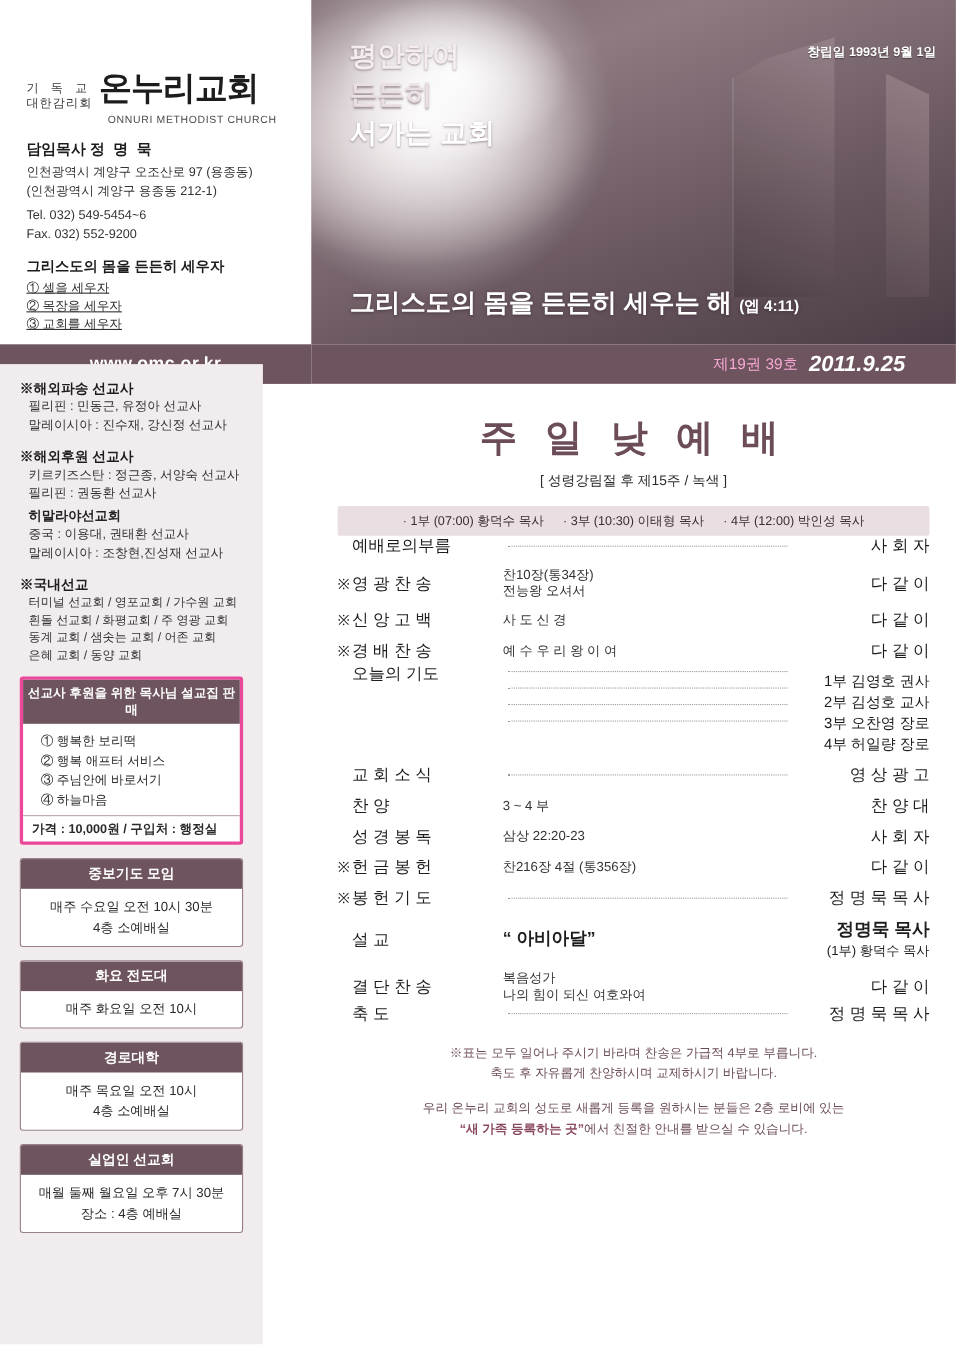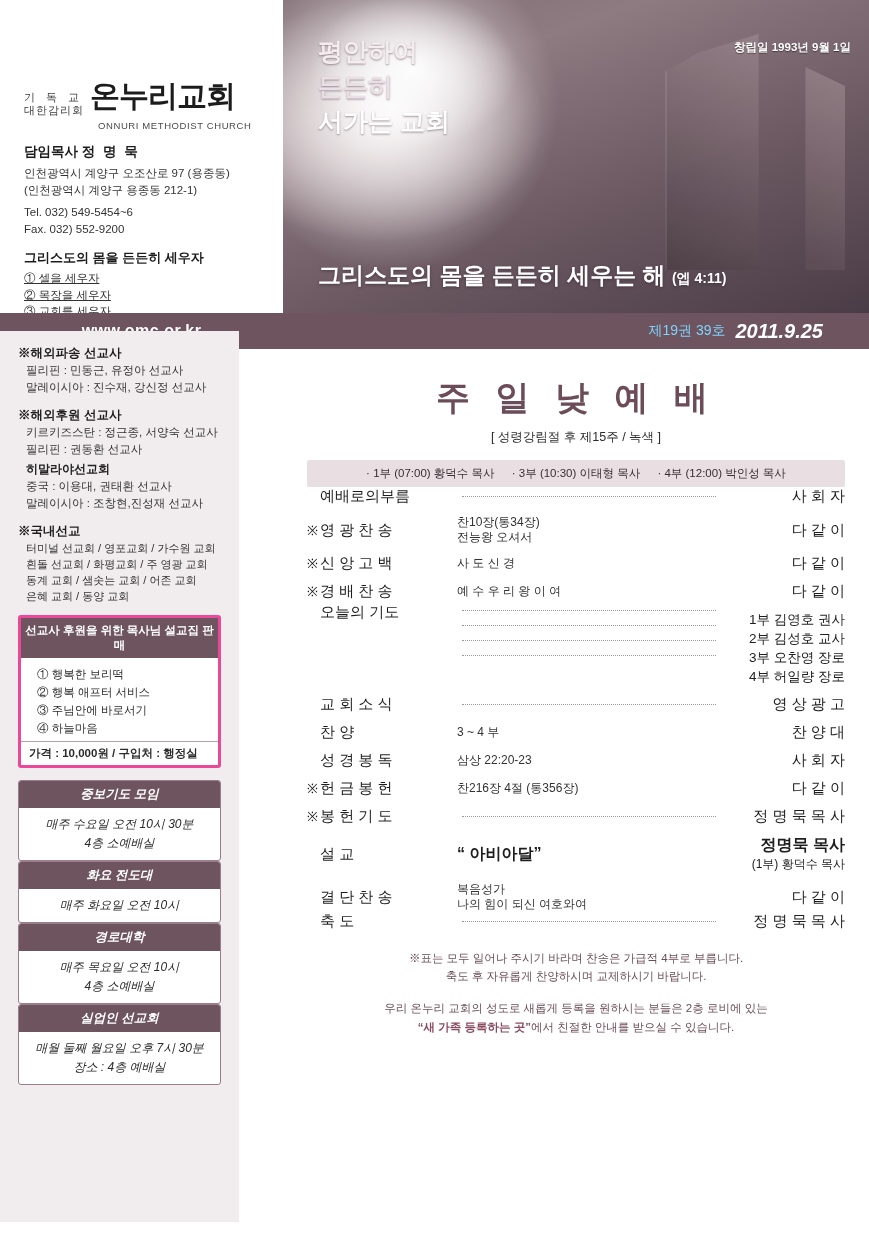--- a/index.html
+++ b/index.html
@@ -12,21 +12,21 @@
     position:relative;
     overflow:hidden;
   }
   .page { position:relative; width:869px; height:1240px; }
 
   
   .left-col {
     position:absolute; left:0; top:0; width:283px; height:1240px;
     background:#ffffff;
   }
-  .church-head { padding:40px 0 0 24px; }
+  .church-head { padding:24px 0 0 24px; }
   .head-line1 { display:flex; align-items:flex-end; gap:6px; }
   .denom {
     font-size:11px; line-height:13px; color:#3a3a3a; letter-spacing:1px;
   }
   .denom div:first-child { letter-spacing:4px; }
   .church-name {
     font-size:30px; font-weight:bold; color:#1c1c1c; letter-spacing:-1px;margin-top:36px;
   }
   .eng-name {
     font-size:9.5px; color:#4a4a4a; letter-spacing:0.6px; margin:3px 0 0 74px;
@@ -90,38 +90,38 @@
     background:#6e545f;
     display:flex; align-items:center; justify-content:center;
   }
   .urlbar span { color:#ffffff; font-size:16px; font-weight:bold; letter-spacing:0.5px; }
   .issuebar {
     position:absolute; left:283px; top:313px; width:586px; height:36px;
     background:#6e545f;
     display:flex; align-items:center; justify-content:flex-end;
     padding-right:46px; gap:10px;
   }
-  .issuebar .vol { color:#7dd3fc; font-size:14px; }
+  .issuebar .vol { color:#f9a8d4; font-size:14px; }
   .issuebar .date { color:#ffffff; font-size:20px; font-weight:bold; font-style:italic; }
 
   
   .sidebar {
     position:absolute; left:0; top:331px; width:239px; height:891px;
     background:#f1ecee;
     padding:14px 18px 0 18px;
   }
   .sb-sec { margin-bottom:11px; }
   .sb-title { font-size:12.5px; font-weight:bold; color:#1d1d1d; }
   .sb-sub { font-size:12px; font-weight:bold; color:#222; margin-top:3px; margin-left:8px; }
   .sb-line { font-size:11.5px; line-height:17px; color:#333; margin-left:8px; }
   .sb-line.small { font-size:11px; line-height:16px; }
 
   .box {
     border:1px solid #9a7f8a; border-radius:3px; background:#ffffff;
-    overflow:hidden;font-style:italic;
+    margin-bottom:12px; overflow:hidden;
   }
   .box-head {
     background:#6e545f; color:#ffffff; font-size:12.5px; font-weight:bold;
     text-align:center; padding:5px 0;
   }
   .box-body { padding:7px 8px; text-align:center; font-size:12px; line-height:19px; color:#2b2b2b; }
   .sale-box { border:3px solid #ec4899; border-radius:3px; background:#ffffff; margin-bottom:12px; }
   .sale-head {
     background:#6e545f; color:#fff; font-size:11.5px; font-weight:bold;
     text-align:center; padding:5px 0;

